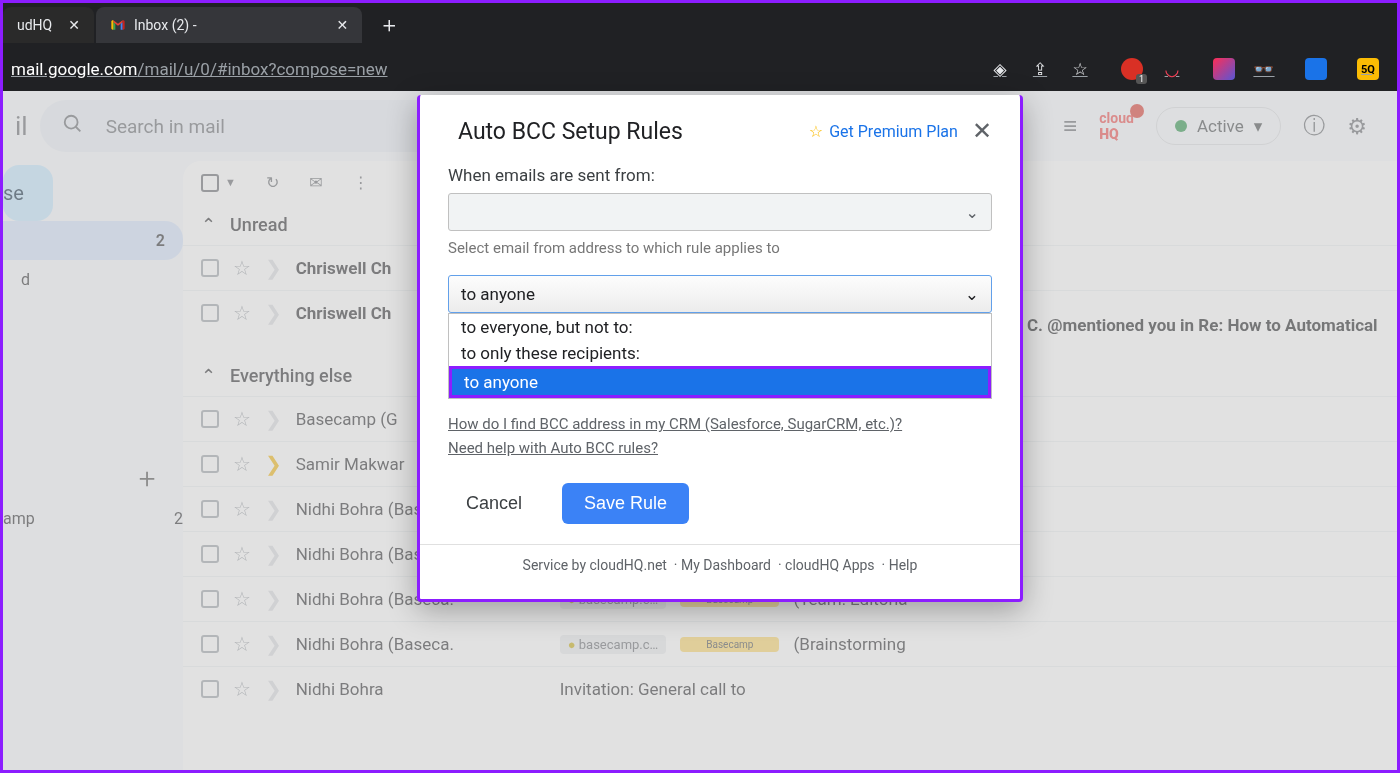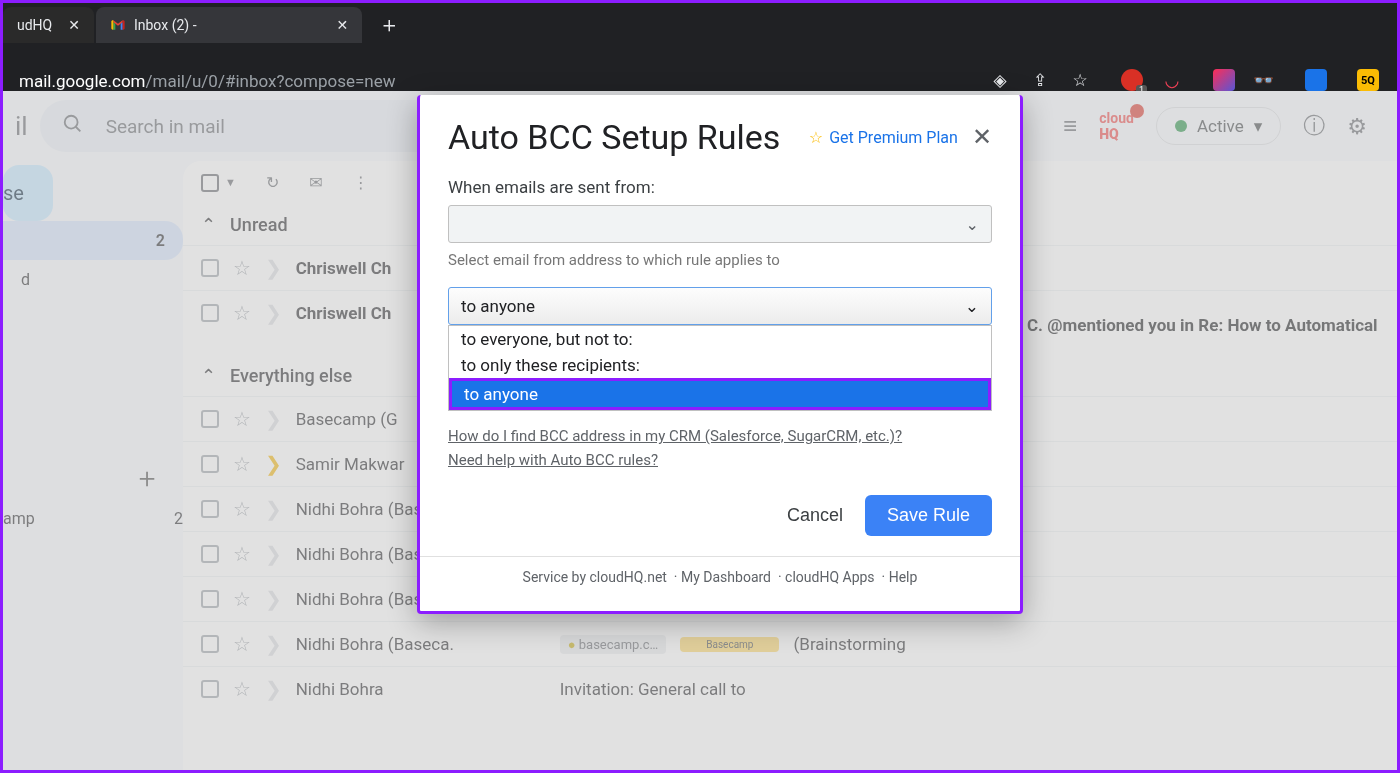--- a/index.html
+++ b/index.html
@@ -31,24 +31,25 @@
   }
   .tab.inactive { background: #2a2a2a; }
   .tab.active { background: #35363a; }
   .tab-close { margin-left: 16px; color: #e8eaed; cursor: pointer; }
   .tab .gicon { width: 16px; height: 16px; margin-right: 8px; }
   .new-tab { color: #e8eaed; font-size: 22px; padding: 0 14px; }
   .url-bar {
     background: #202124;
     height: 44px;
     display: flex;
-    align-items: flex-end;
+    align-items: center;
     color: #9aa0a6;
     font-size: 17px;
-    padding-left: 16px;
+    padding-left: 8px;
+    text-decoration: underline;
   }
   .url-domain { color: #fff; }
   .url-right { margin-left: auto; display: flex; align-items: center; gap: 18px; padding-right: 18px; }
   .url-icon { width: 22px; height: 22px; color: #e8eaed; display: flex; align-items: center; justify-content: center; }
   .ext-badge { width: 22px; height: 22px; border-radius: 4px; margin-left: 12px; }
 
   
   .gmail-app {
     position: absolute;
     top: 88px; left: 0; right: 0; bottom: 0;
@@ -128,34 +129,34 @@
     background:#fff;
     border-radius:4px;
     box-shadow:0 8px 30px rgba(0,0,0,0.3);
     z-index:100;
     padding:22px 28px 14px 28px;
     font-family: Roboto, Arial, sans-serif;
     border: 3px solid #8c1dff;
     border-top:none;
   }
   .modal-head{display:flex;align-items:center;}
-  .modal-title{font-size:34px;color:#202124;}
+  .modal-title{font-size:23px;color:#202124;margin-left:10px;}
   .premium{margin-left:auto;color:#1a73e8;font-size:16px;display:flex;align-items:center;gap:6px;}
   .premium .ystar{color:#fbbc04;}
   .m-close{font-size:24px;color:#5f6368;margin-left:14px;cursor:pointer;}
   .m-label{font-size:17px;color:#3c4043;margin-top:20px;}
   .m-select{width:100%;height:38px;border:1px solid #c0c0c0;border-radius:3px;margin-top:8px;background:#f1f3f4;display:flex;align-items:center;justify-content:flex-end;padding:0 12px;color:#5f6368;}
   .m-hint{font-size:15px;color:#777;margin-top:8px;}
   .m-select2{width:100%;height:38px;border:1px solid #62a0ea;border-radius:3px;margin-top:18px;background:linear-gradient(#fdfdfd,#ececec);display:flex;align-items:center;justify-content:space-between;padding:0 12px;color:#202124;font-size:17px;}
   .drop-menu{width:100%;border:1px solid #c0c0c0;background:#fff;font-size:17px;}
   .drop-opt{padding:3px 12px;color:#202124;}
   .drop-opt.sel{background:#1a73e8;color:#fff;border:3px solid #8c1dff;}
   .m-link{font-size:15px;color:#5f6368;text-decoration:underline;margin-top:16px;display:block;}
   .m-link + .m-link{margin-top:6px;}
-  .m-actions{display:flex;justify-content:flex-end;gap:4px;margin-top:26px;}
+  .m-actions{display:flex;gap:22px;margin-top:26px;}
   .btn-cancel{background:none;border:none;font-size:18px;color:#3c4043;padding:10px 18px;cursor:pointer;}
   .btn-save{background:#3b82f6;color:#fff;border:none;border-radius:6px;font-size:18px;padding:10px 22px;cursor:pointer;}
   .m-footer{border-top:1px solid #e0e0e0;margin:20px -28px 0 -28px;padding:12px 0;text-align:center;font-size:14px;color:#5f6368;}
   .m-footer a{color:#5f6368;text-decoration:none;}
 </style>
 </head>
 <body>
 
 <div class="browser-top">
   <div class="tab inactive">

